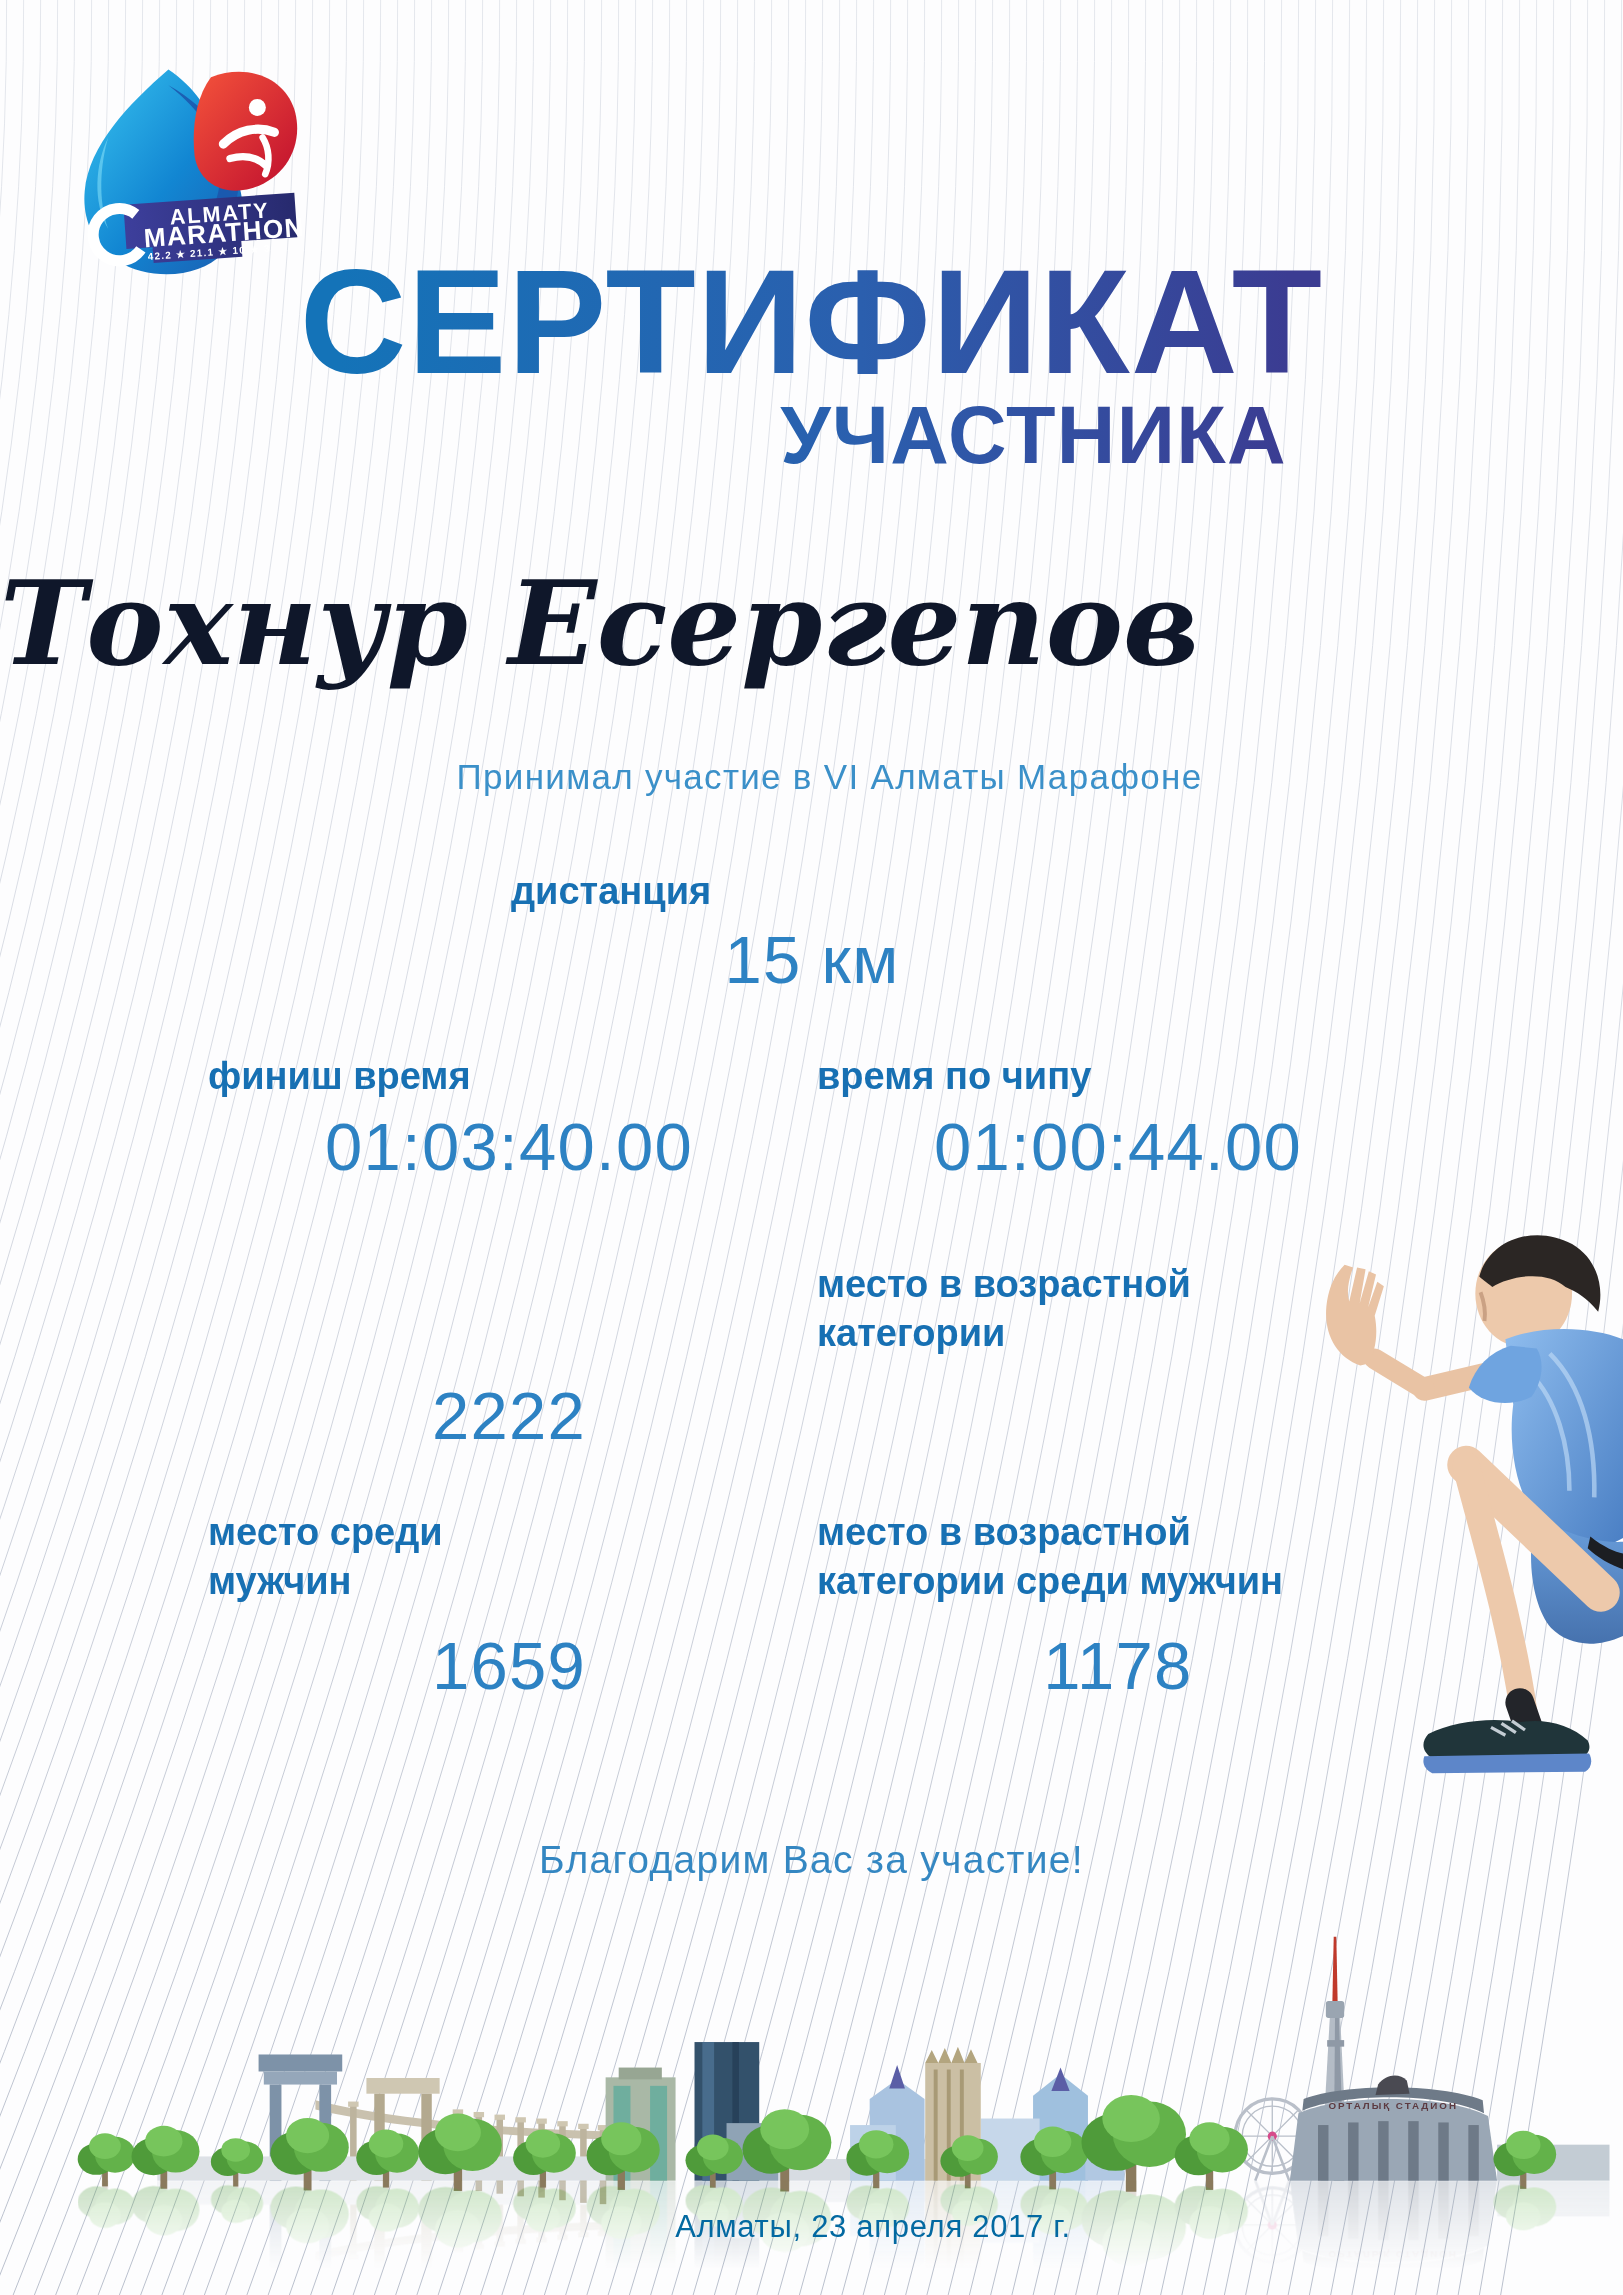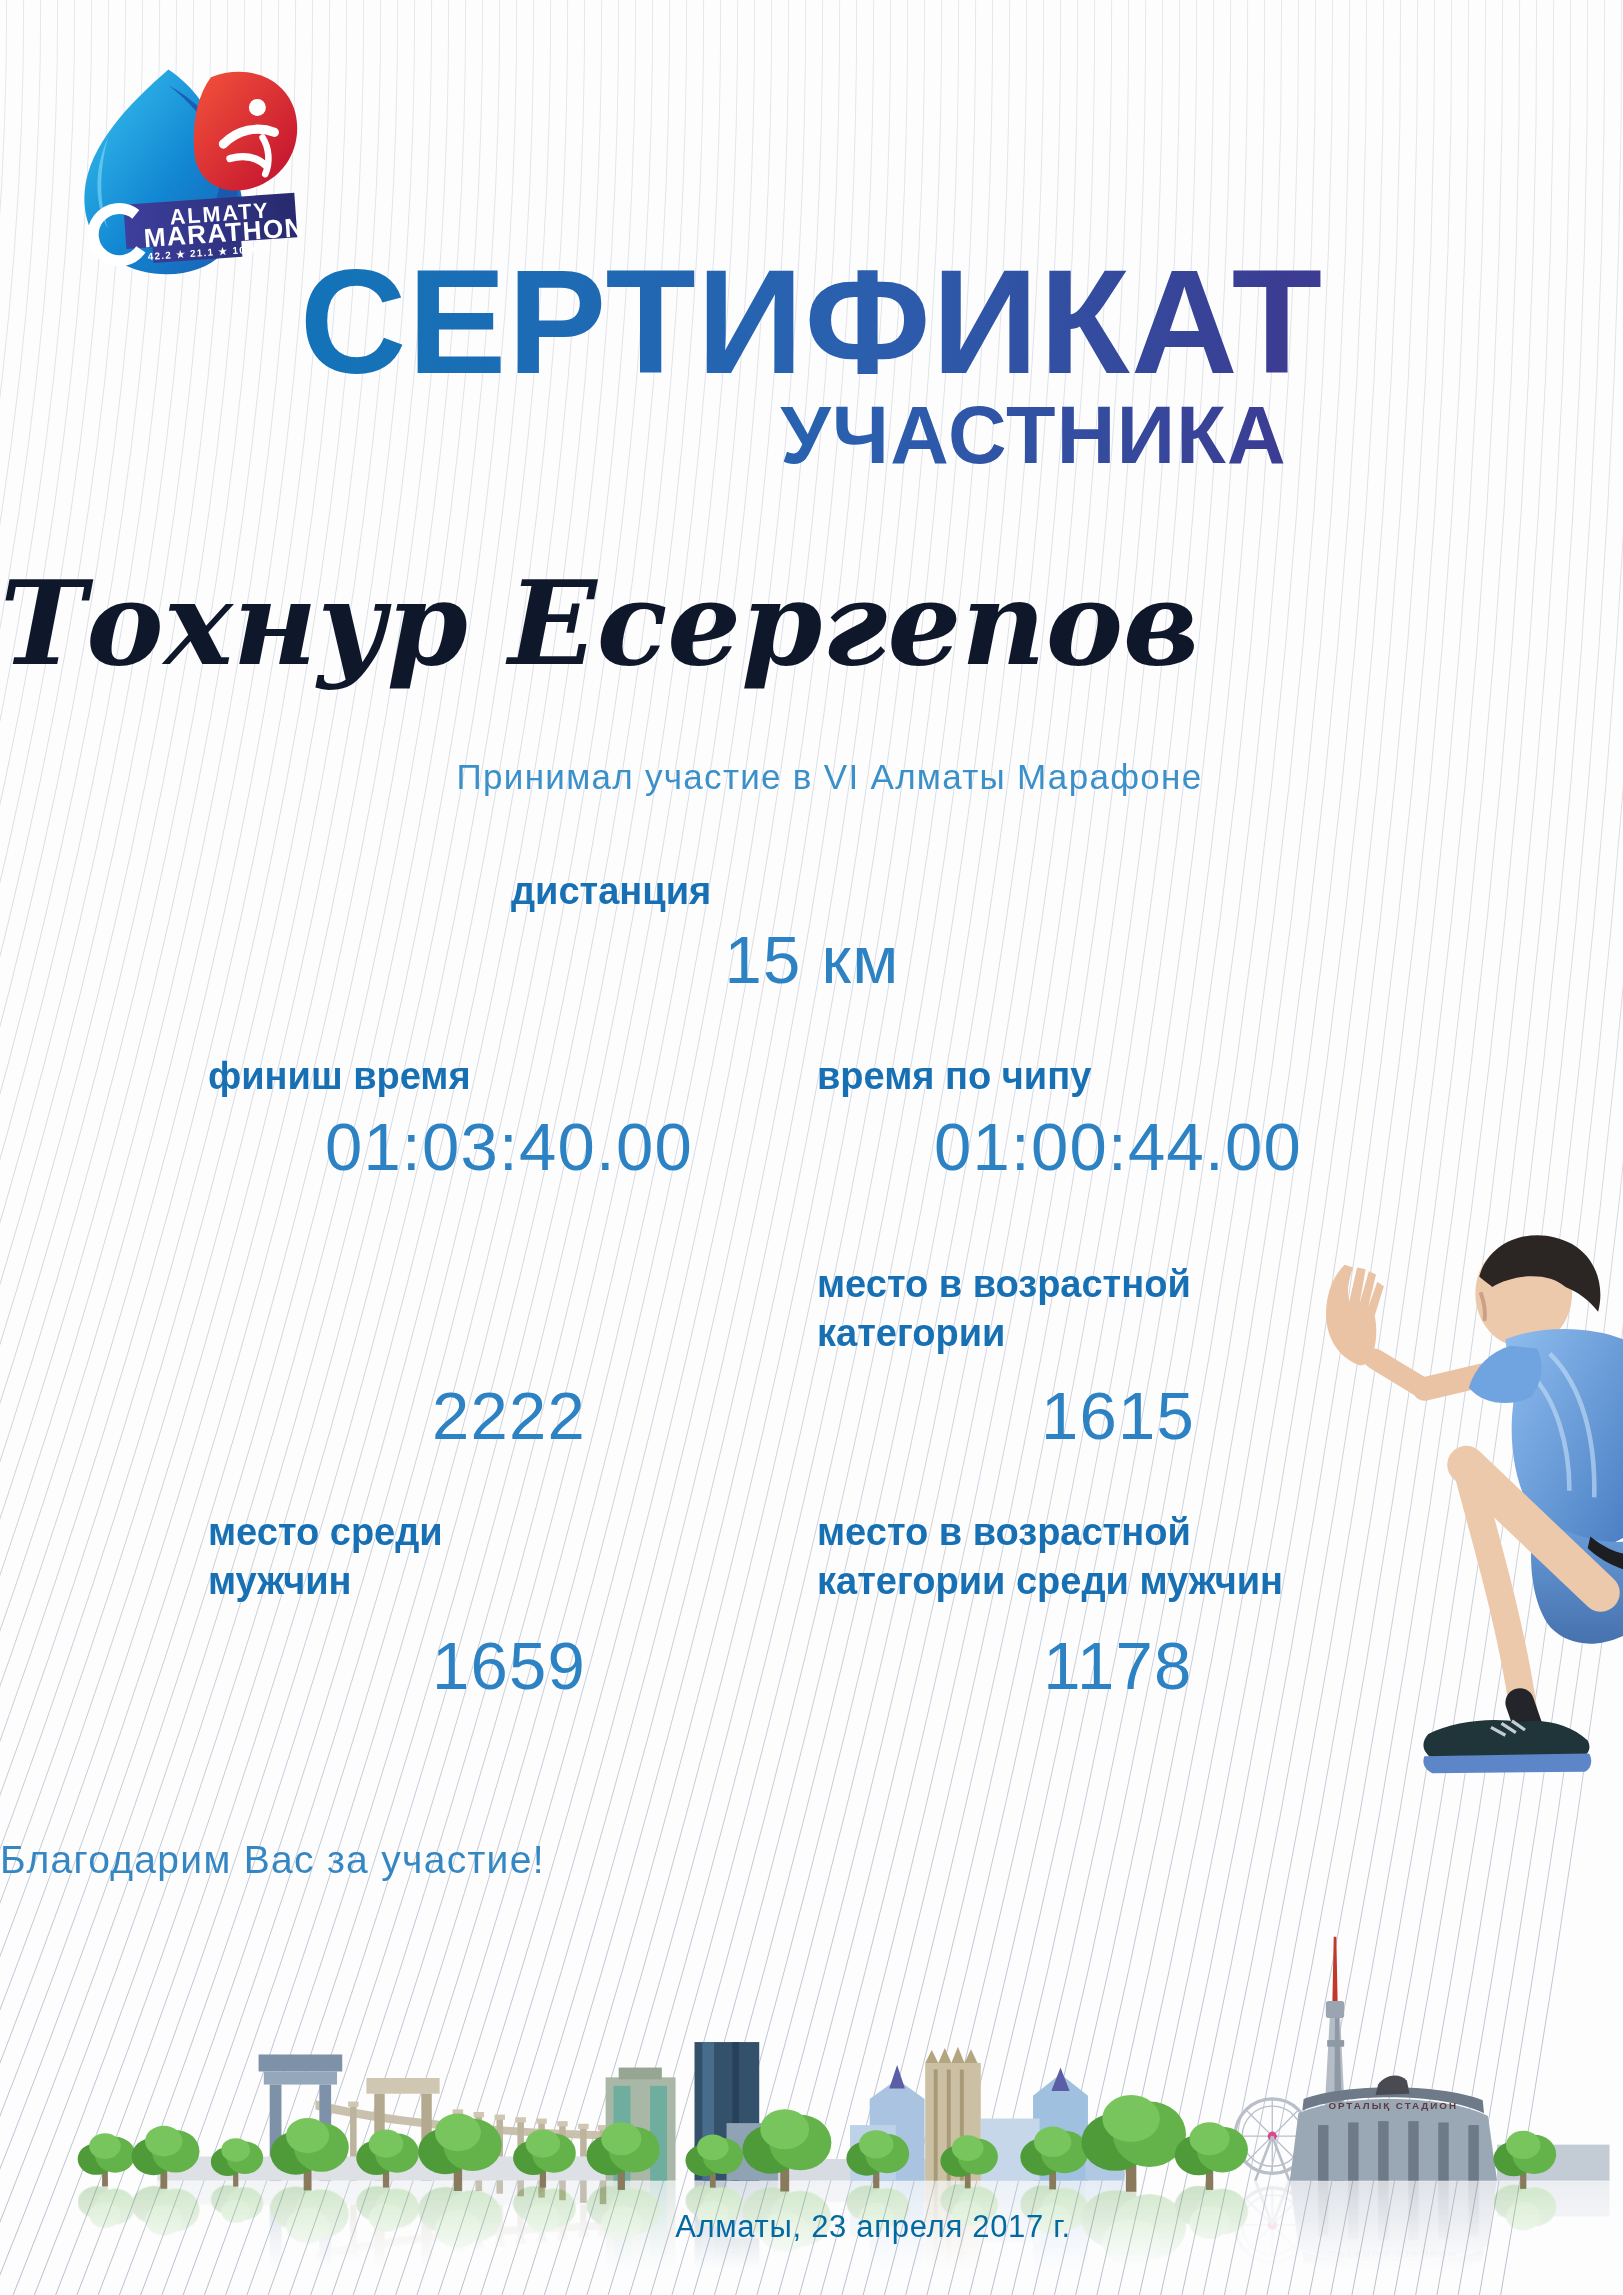--- a/index.html
+++ b/index.html
@@ -24,21 +24,21 @@
   
   .stat-label{position:absolute;z-index:2;width:602px;text-align:left;
         font-size:38px;font-weight:bold;line-height:1.3;color:#1770b3;
         white-space:pre-line;}
   .stat-value{position:absolute;z-index:2;width:602px;text-align:center;
         font-size:67px;letter-spacing:1.3px;color:#2d82c3;}
   .col-c{left:511px;}  
   .col-l{left:208px;}  
   .col-r{left:817px;} 
 
-  .thanks{left:0;right:0;top:1838px;text-align:left;
+  .thanks{left:0;right:0;top:1838px;text-align:center;
         font-size:39px;letter-spacing:1.3px;color:#3487c2;}
 
   .footer-date{left:546px;top:2209px;width:654px;text-align:center;
         font-size:31px;letter-spacing:0.7px;color:#0369a1;z-index:4;}
 
   .skyline-svg{position:absolute;left:0;top:1929px;z-index:3;}
   .runner-svg{position:absolute;left:1295px;top:1229px;z-index:3;}
   .logo-svg{position:absolute;left:69px;top:59px;z-index:3;}
   .logo-svg text{font-family:"Liberation Sans",sans-serif;font-weight:bold;}
   .sky-sign{font-family:"Liberation Sans",sans-serif;font-weight:bold;}
@@ -232,21 +232,20 @@
   <div class="stat-value col-c" style="top:921px">15 км</div>
 
   <div class="stat-label col-l" style="top:1052px">финиш время</div>
   <div class="stat-value col-l" style="top:1108px">01:03:40.00</div>
   <div class="stat-label col-r" style="top:1052px">время по чипу</div>
   <div class="stat-value col-r" style="top:1108px">01:00:44.00</div>
 
   <div class="stat-value col-l" style="top:1377px">2222</div>
   <div class="stat-label col-r" style="top:1260px">место в возрастной
 категории</div>
-  <div class="stat-value col-r" style="top:1377px">1615</div>
 
   <div class="stat-label col-l" style="top:1508px">место среди
 мужчин</div>
   <div class="stat-value col-l" style="top:1627px">1659</div>
   <div class="stat-label col-r" style="top:1508px">место в возрастной
 категории среди мужчин</div>
   <div class="stat-value col-r" style="top:1627px">1178</div>
 
   <div class="layer thanks">Благодарим Вас за участие!</div>
 

